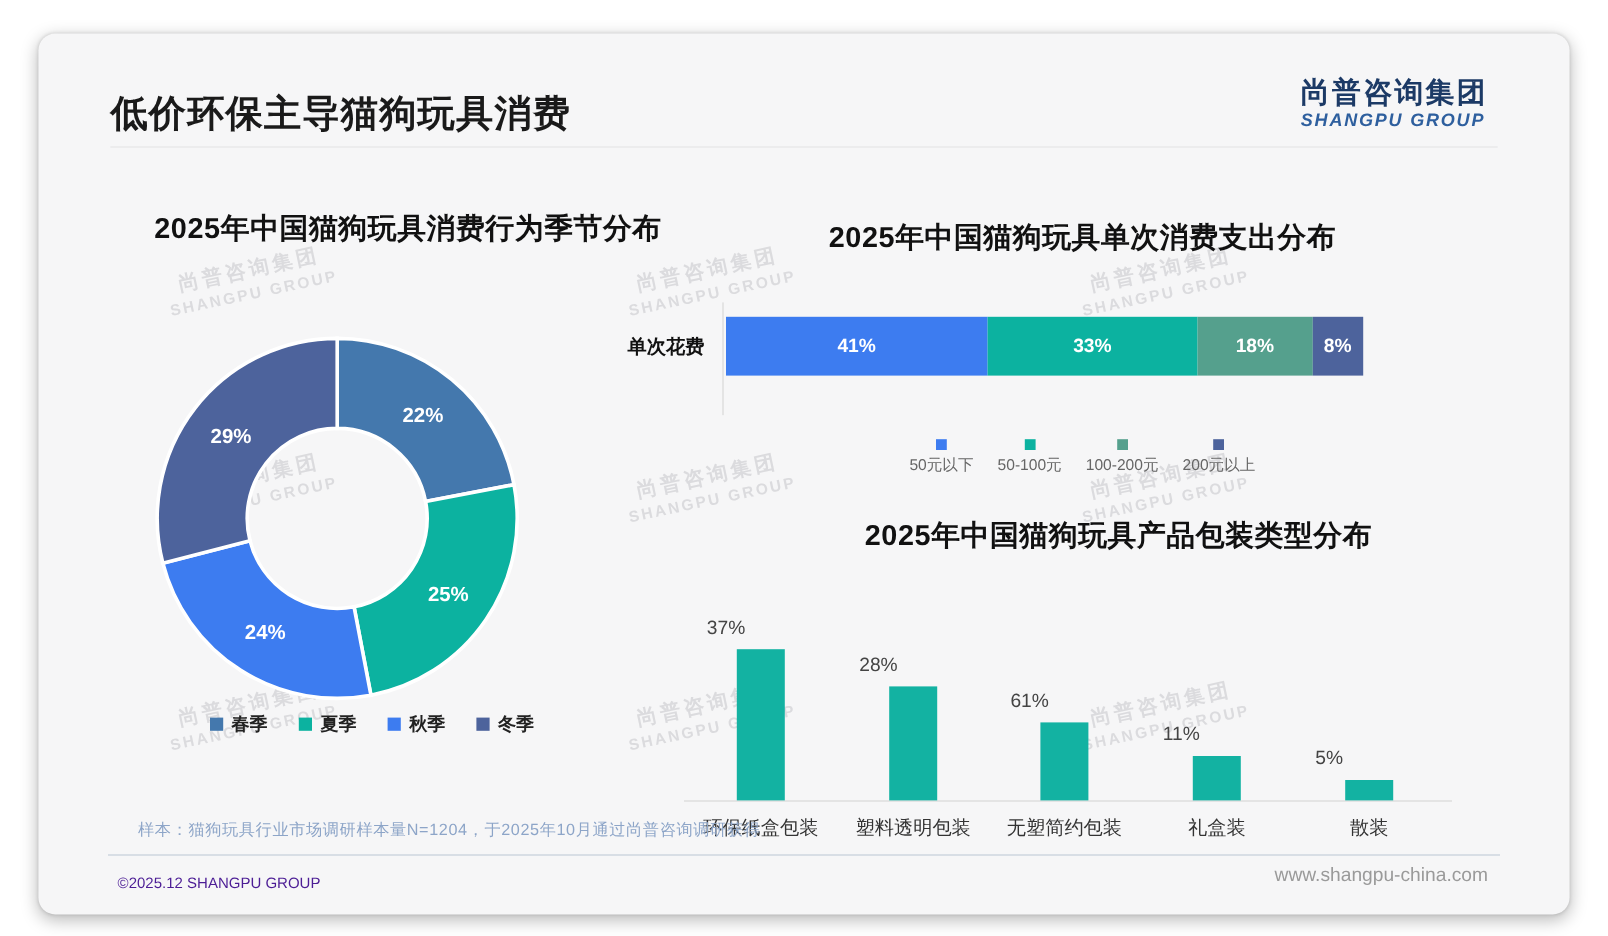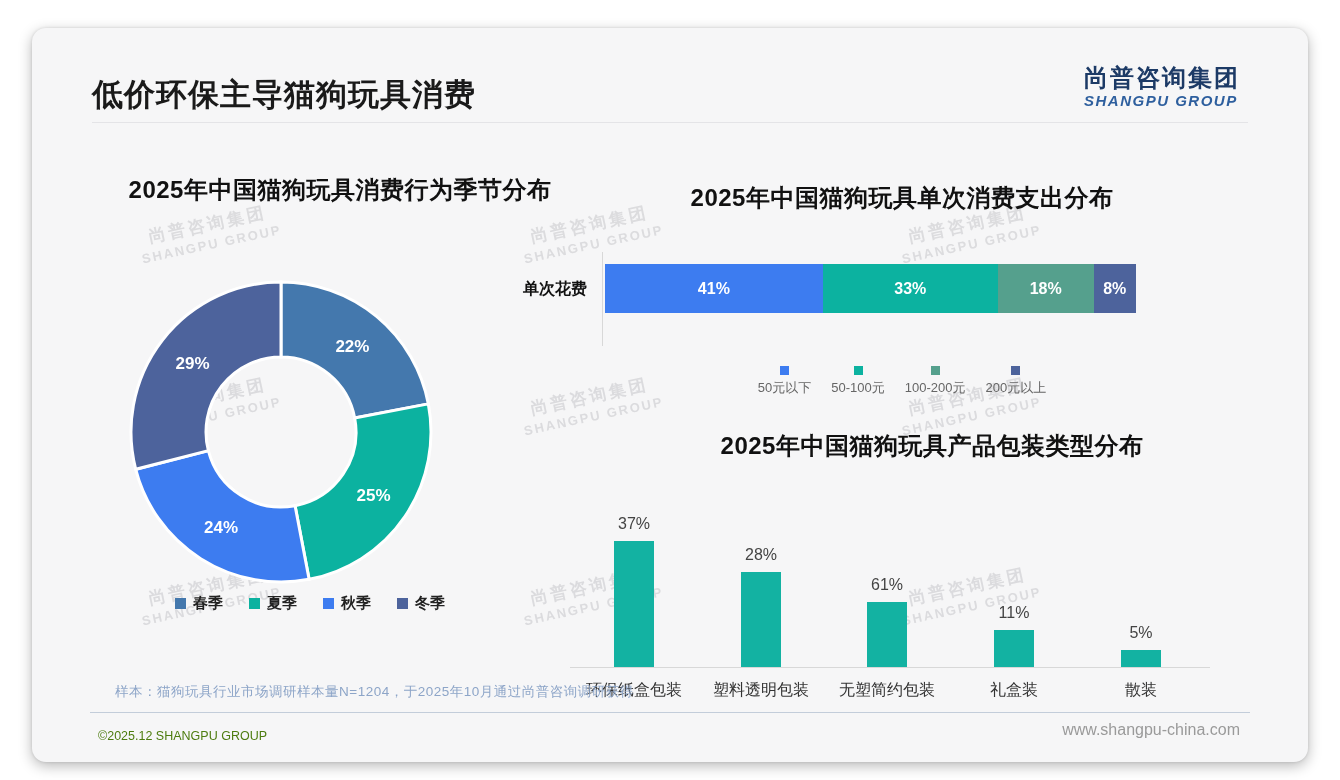--- a/index.html
+++ b/index.html
@@ -51,26 +51,26 @@
   .spend-axis-line { position:absolute; left:570px; top:224px; width:1px; height:94px; background:#d8d8d8; }
   .spend-bar { position:absolute; left:573px; top:236px; width:531px; height:49px; display:flex; }
   .spend-bar .seg { height:100%; display:flex; align-items:center; justify-content:center; color:#ffffff; font-size:16px; font-weight:700; }
   .spend-legend { left:520px; top:338px; width:700px; gap:20px; }
   .spend-legend .legend-item { gap:4px; font-size:13px; font-weight:400; color:#666;flex-direction:column; }
   .spend-legend .legend-swatch { width:9px; height:9px; }
 
   .pkg-plot { position:absolute; left:538px; top:485px; width:640px; height:200px; }
   .pkg-baseline { position:absolute; left:0; top:154px; width:640px; height:1px; background:#d8d8d8; }
   .pkg-bar { position:absolute; width:40px; }
-  .pkg-val { position:absolute; width:90px; text-align:center; font-size:16px; color:#444; }
+  .pkg-val { position:absolute; width:90px; text-align:left; font-size:16px; color:#444; }
   .pkg-cat { position:absolute; width:150px; text-align:center; font-size:16px; color:#333; top:167px; }
 
   .footnote { position:absolute; left:83px; top:655px; font-size:13.5px; color:#8da5c8; letter-spacing:0.5px; }
   .footer-rule { position:absolute; left:58px; top:684px; width:1160px; height:1px; background:#c3cdda; }
-  .copyright { position:absolute; left:66px; top:701px; font-size:12.5px; color:#4d7c0f; }
+  .copyright { position:absolute; left:66px; top:701px; font-size:12.5px; color:#4c1d95; }
   .website { position:absolute; right:68px; top:693px; font-size:16px; color:#9a9a9a; }
 </style>
 </head>
 <body>
 
 <div class="card">
 
   <div id="wm-layer">
       <div class="wm" style="left: 106px; top: 185px;">
         <span class="wm-l1">尚普咨询集团</span>

